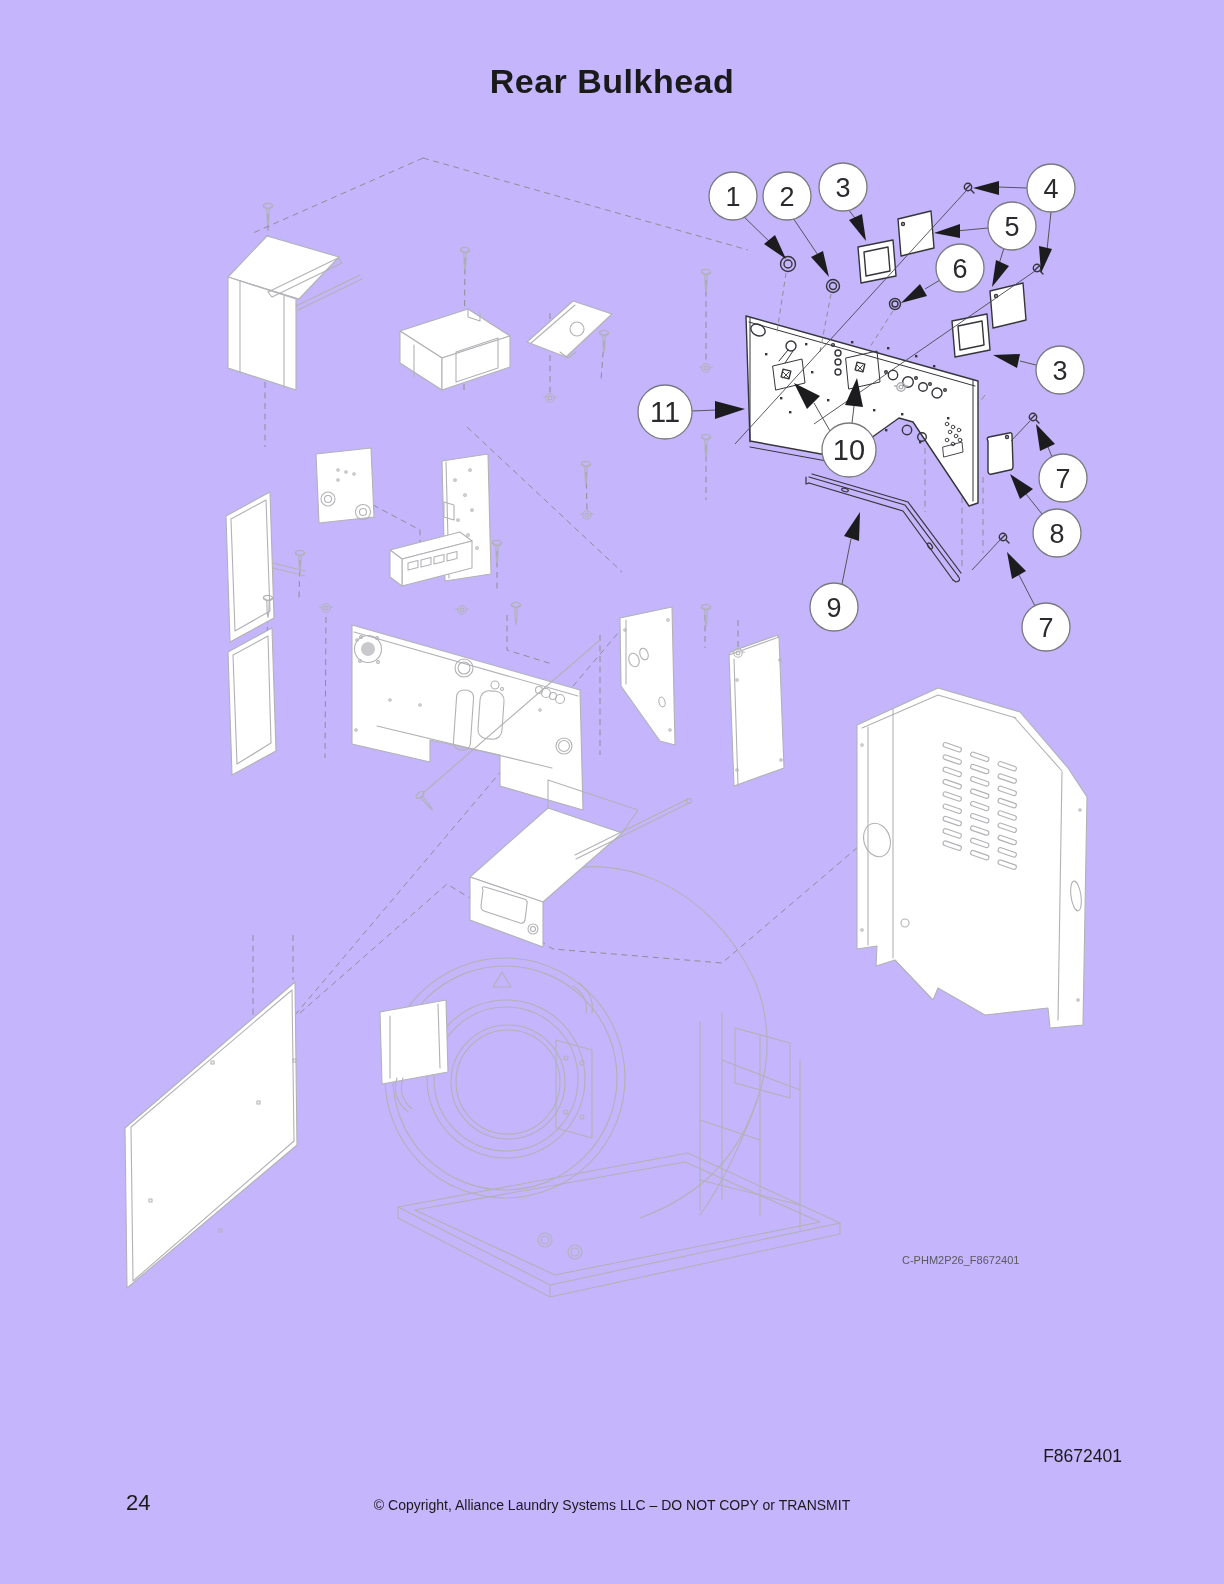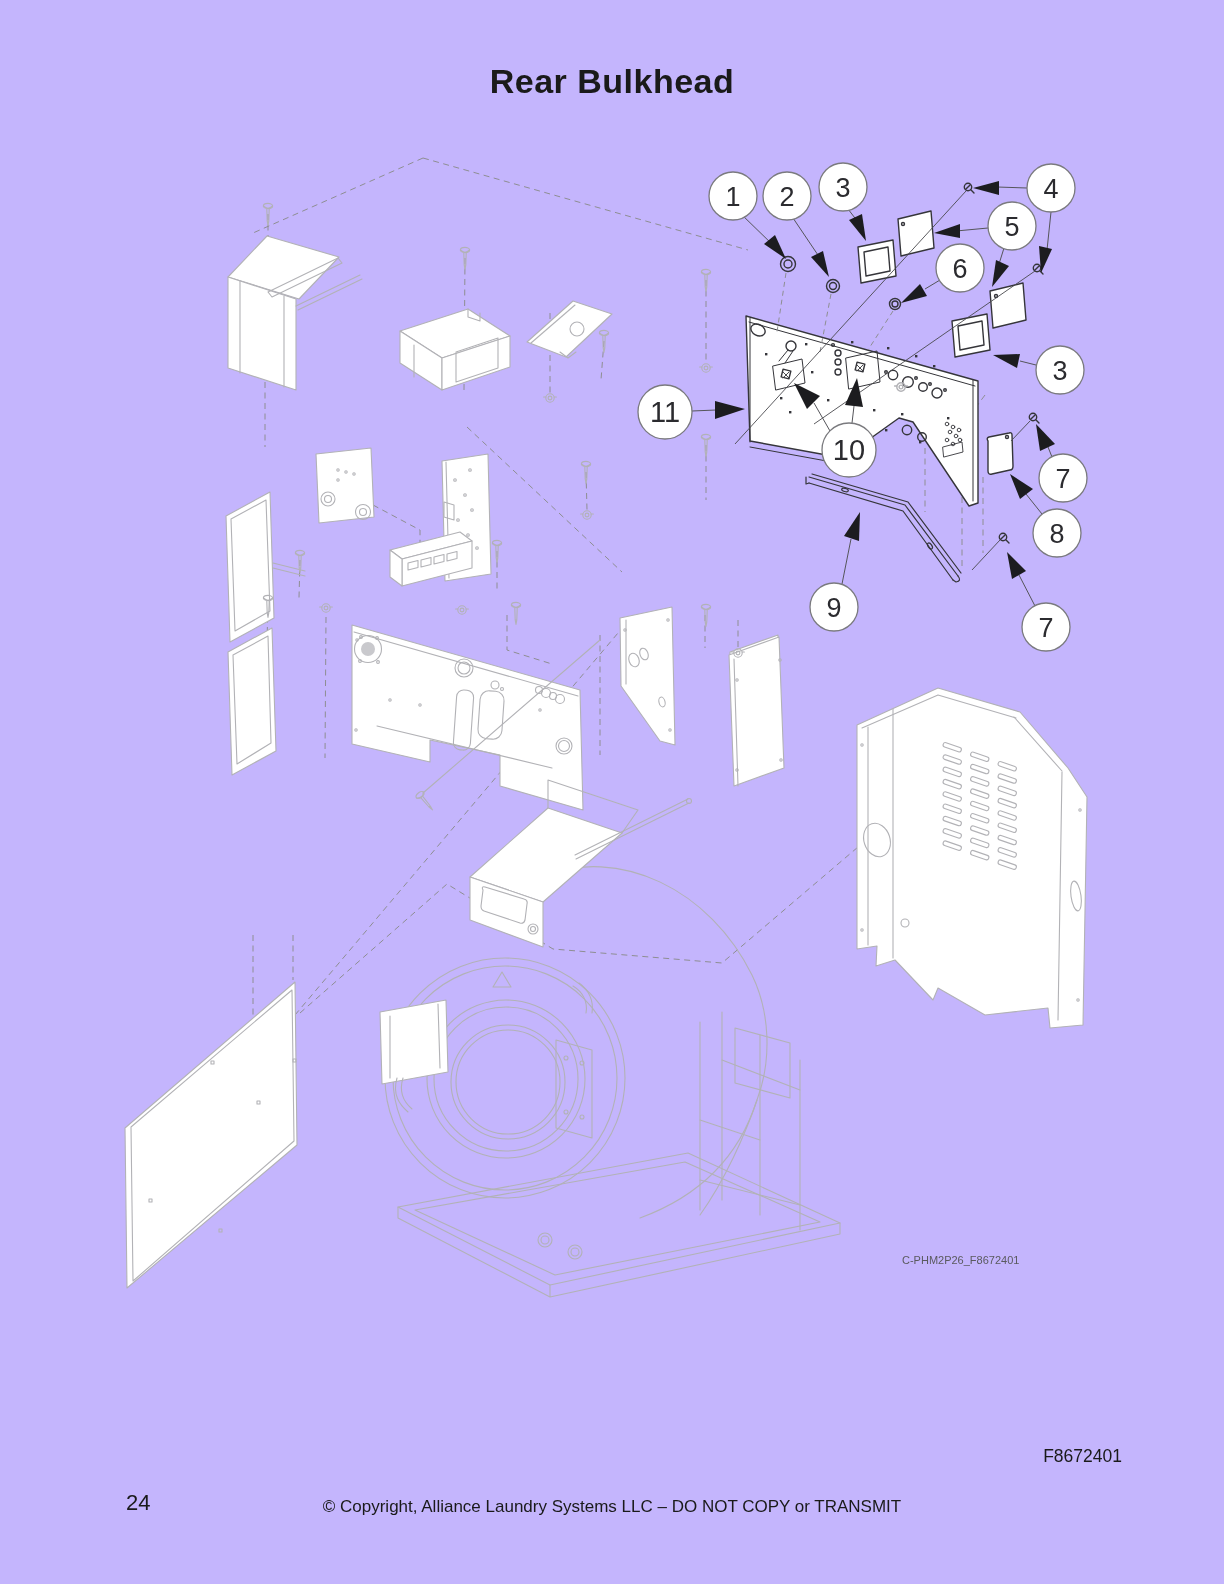--- a/index.html
+++ b/index.html
@@ -2,21 +2,21 @@
 <html><head>
 <meta charset="utf-8">
 <style>
   html,body{margin:0;padding:0;background:#fff;}
   .page{position:relative;width:1224px;height:1584px;background:#c4b5fd;overflow:hidden;
         font-family:"Liberation Sans",sans-serif;color:#1a1a1a;}
   .title{position:absolute;top:62px;left:0;width:100%;text-align:center;
          font-size:34px;font-weight:bold;letter-spacing:.5px;}
   .figcode{position:absolute;left:902px;top:1254px;font-size:11px;color:#5a5a5e;}
   .footer-page{position:absolute;left:106px;top:1490px;font-size:22px;margin-left:20px;}
-  .footer-copy{position:absolute;left:0;top:1497px;width:100%;text-align:center;font-size:17px;}
+  .footer-copy{position:absolute;left:0;top:1497px;width:100%;text-align:center;font-size:14px;}
   .footer-doc{position:absolute;right:102px;top:1446px;font-size:17.5px;}
   svg{position:absolute;left:0;top:0;}
   svg text.co{font-family:"Liberation Sans",sans-serif;fill:#2b2b2f;}
 </style>
 </head>
 <body>
 
 <div class="page">
 
   <div class="title">Rear Bulkhead</div>

